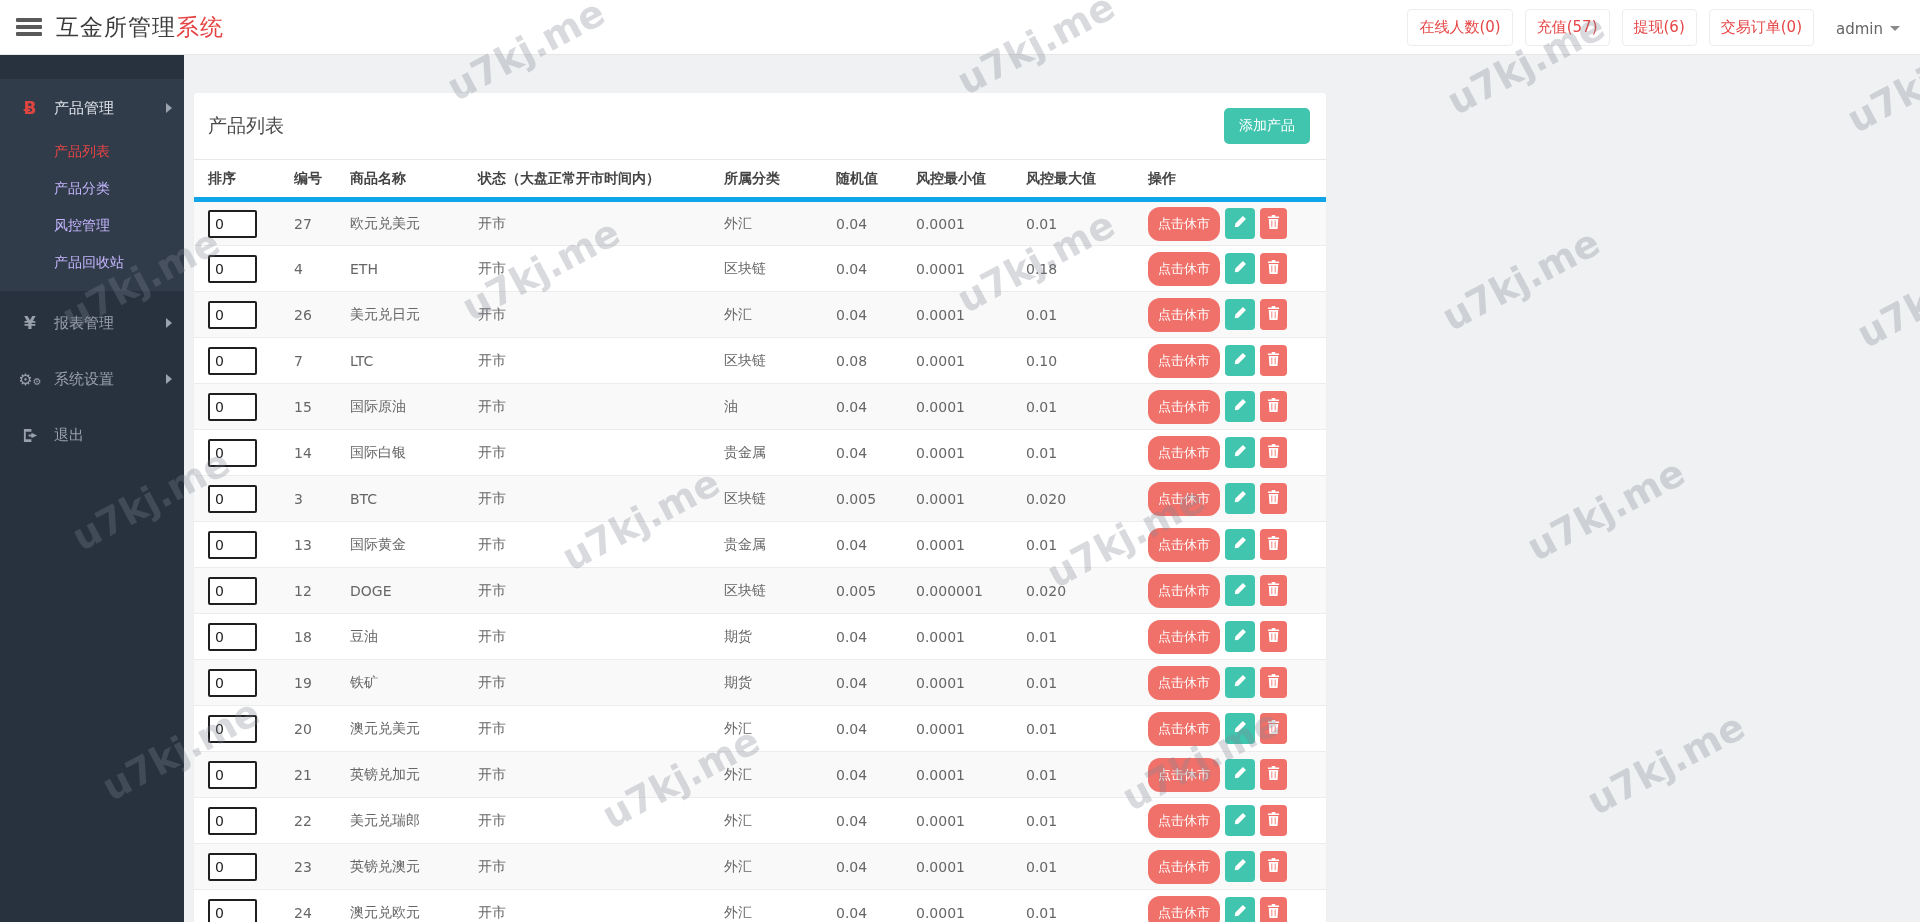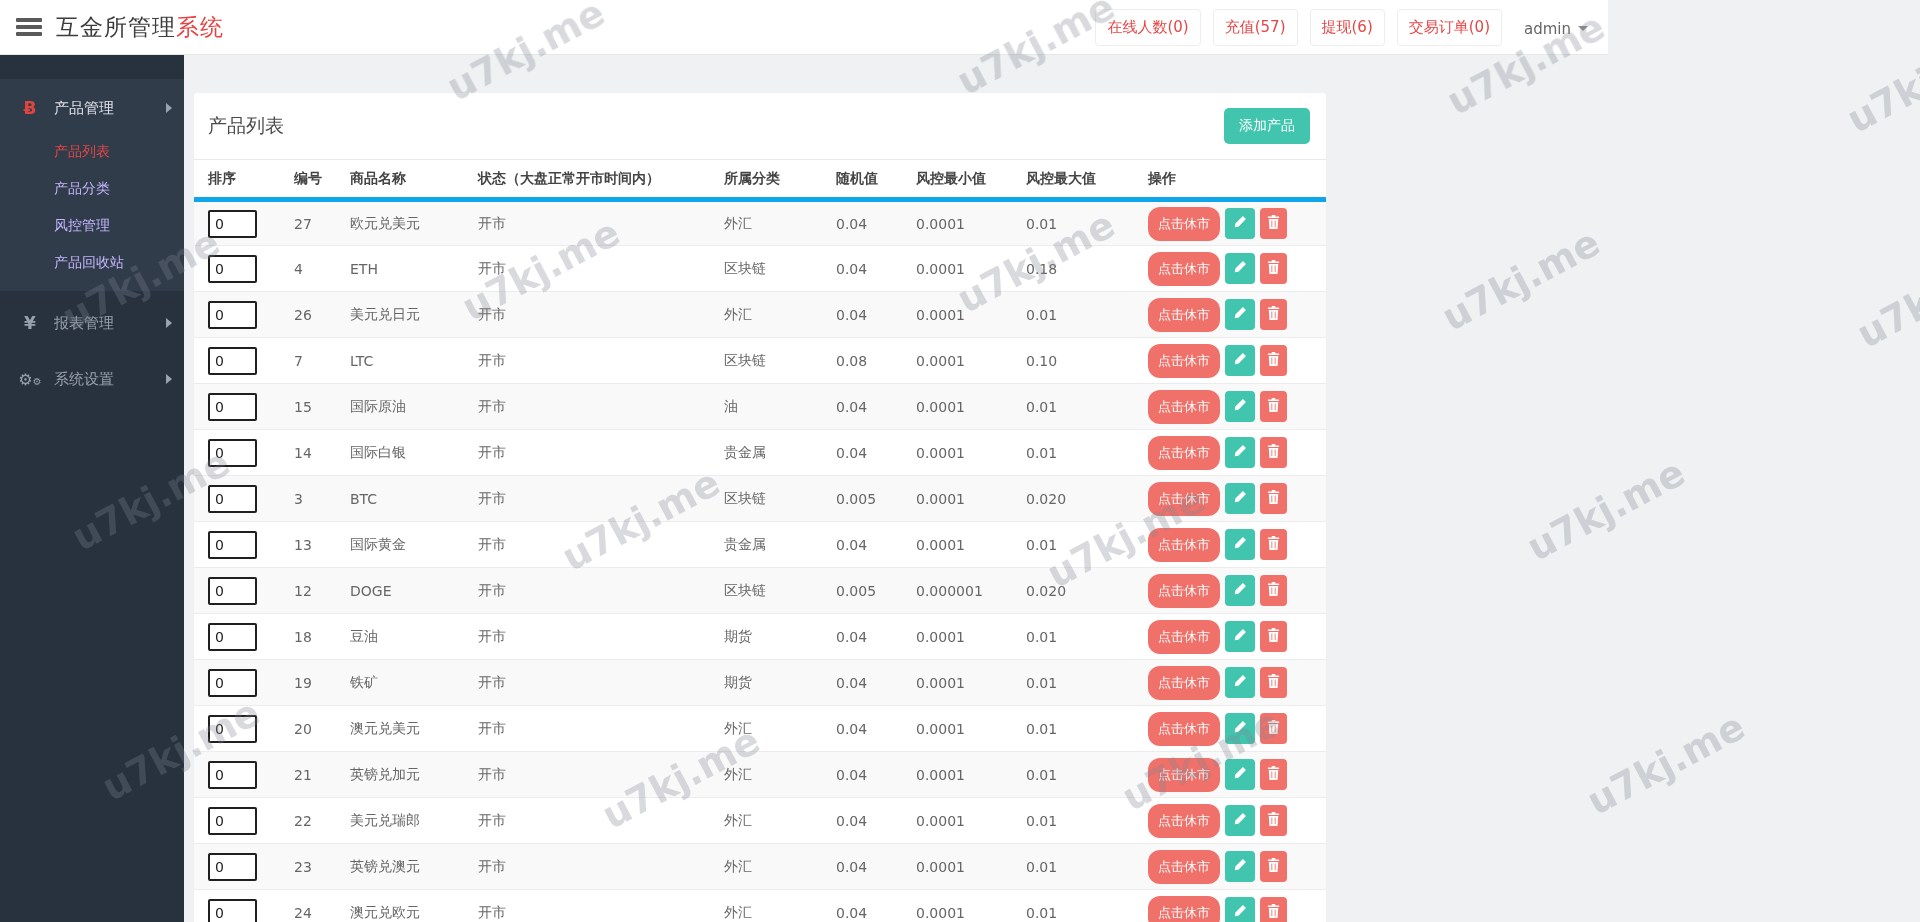--- a/index.html
+++ b/index.html
@@ -1,20 +1,20 @@
 <!DOCTYPE html>
 <html><head>
 <meta charset="utf-8">
 <style>
   * { margin:0; padding:0; box-sizing:border-box; }
   html,body { width:1920px; height:922px; overflow:hidden;
     font-family:"DejaVu Sans","Liberation Sans",sans-serif; background:#eff1f2; }
 
   
-  .topbar { position:fixed; left:0; top:0; width:1608px; height:55px; background:#fff;
+  .topbar { position:fixed; left:0; top:0; width:1920px; height:55px; background:#fff;
     border-bottom:1px solid #e6e6e6; display:flex; align-items:center; z-index:10; }
   .hamburger { width:26px; height:18px; margin-left:16px; display:flex; flex-direction:column;
     justify-content:space-between; cursor:pointer; }
   .hamburger span { display:block; height:4px; background:#5a5a5a; border-radius:1px; }
   .brand { margin-left:14px; font-size:23px; color:#3c3c3c; letter-spacing:1px; white-space:nowrap; }
   .brand .red { color:#e64545; }
   .topbar-right { margin-left:auto; display:flex; align-items:flex-end; gap:12px; padding-right:10px; }
   .stat-box { border:1px solid #ededed; background:#fff; border-radius:4px; color:#e64545;
     font-size:15px; padding:8px 11px; cursor:pointer; white-space:nowrap; }
   .admin-box { display:flex; align-items:center; gap:7px; color:#666; font-size:15px;
@@ -129,20 +129,29 @@
 
 
   <div class="side-item">
     <span class="icon">
           <span class="icon-gear">⚙<span style="font-size:10px">⚙</span></span>
         </span>
     <span class="lbl">系统设置</span>
   <span class="caret-right"></span>
       </div>
 
+  <div class="side-item">
+    <span class="icon">
+          <svg width="16" height="15" viewBox="0 0 17 16">
+            <path fill="#97a0ab" d="M2 1h8v3H4v8h6v3H2z"></path>
+            <path fill="#97a0ab" d="M10 5l6 3-6 3V9H7V7h3z"></path>
+          </svg>
+        </span>
+    <span class="lbl">退出</span>
+  </div>
 </div>
 </div>
 
 <div class="main">
   <div class="card">
     <div class="card-head">
       <div class="card-title">产品列表</div>
       <button class="btn-add">添加产品</button>
     </div>
     <table class="product">

